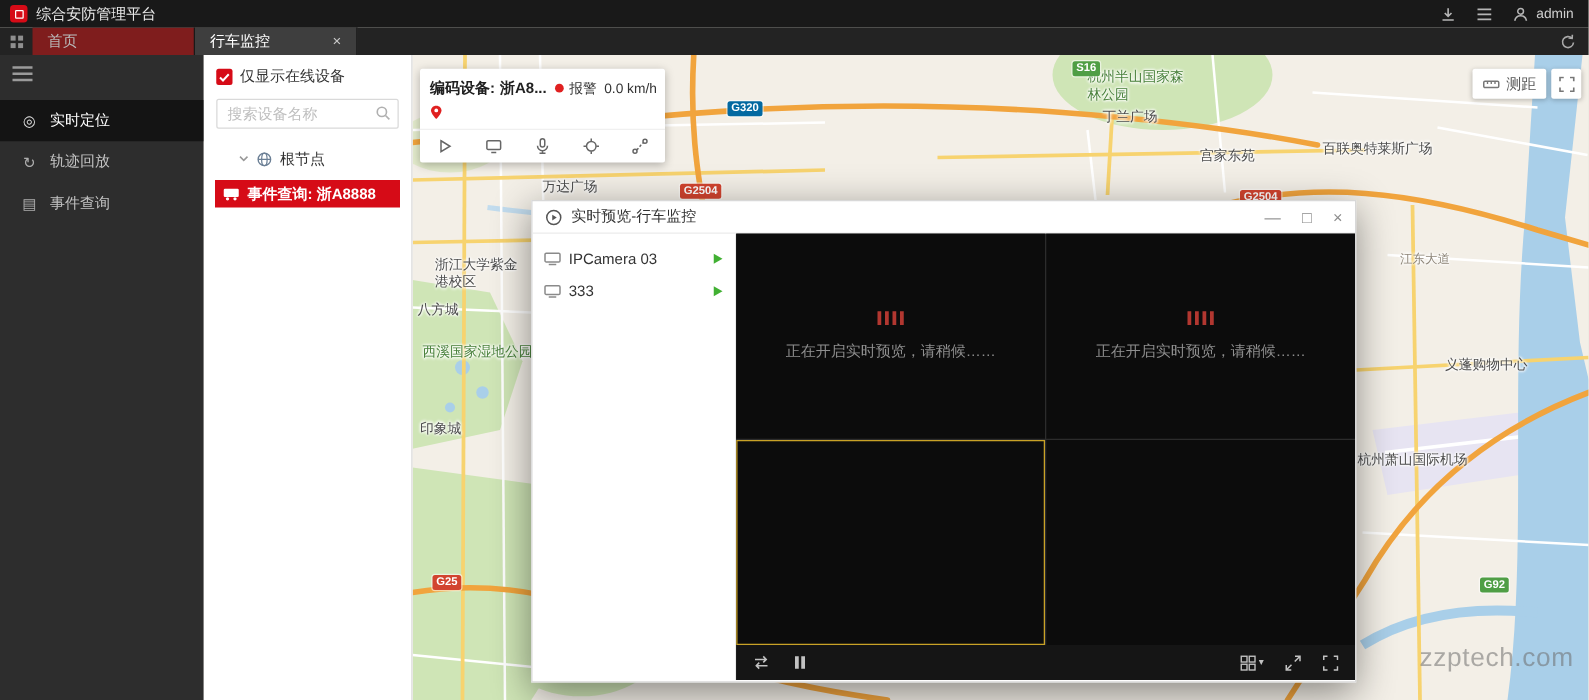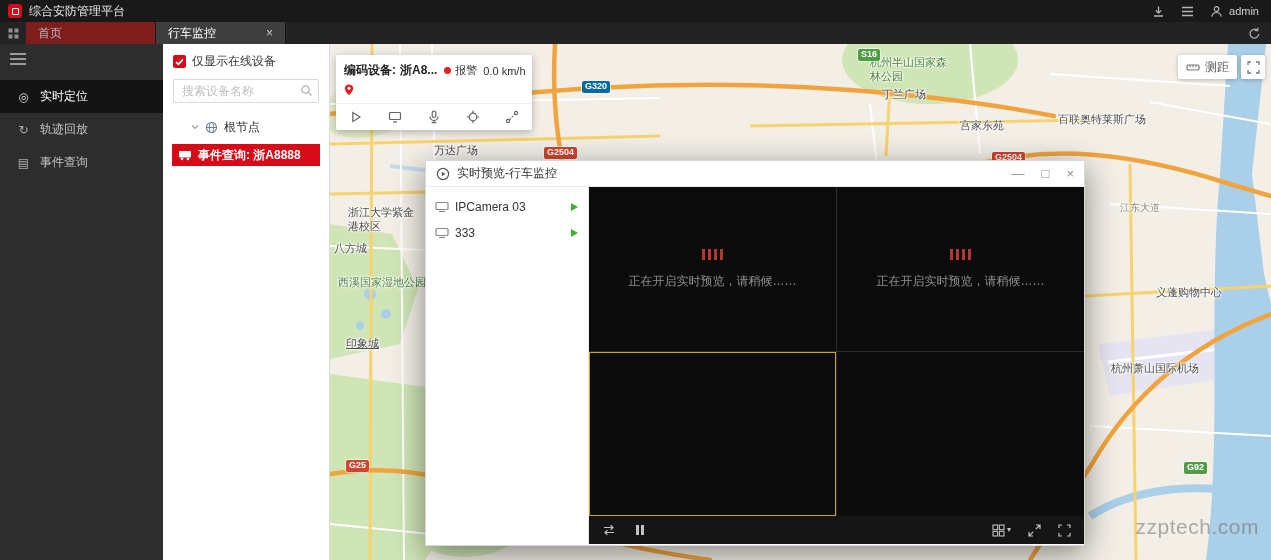--- a/index.html
+++ b/index.html
@@ -266,24 +266,24 @@
 
   <div>
       <span class="map-label poi" style="left: 104px; top: 100px;">万达广场</span>
       <span class="map-label park" style="left: 540px; top: 12px; width: 80px; white-space: normal;">杭州半山国家森林公园</span>
       <span class="map-label poi" style="left: 552px; top: 44px;">丁兰广场</span>
       <span class="map-label poi" style="left: 582px; top: 75px; margin-left: 48px;">宫家东苑</span>
       <span class="map-label poi" style="left: 728px; top: 69px;">百联奥特莱斯广场</span>
       <span class="map-label poi" style="left: 18px; top: 162px; width: 66px; white-space: normal;">浙江大学紫金港校区</span>
       <span class="map-label poi" style="left: 4px; top: 198px;">八方城</span>
       <span class="map-label park" style="left: 8px; top: 232px;">西溪国家湿地公园</span>
-      <span class="map-label poi" style="left: 16px; top: 293px; text-decoration: underline;">印象城</span>
+      <span class="map-label poi" style="left: 6px; top: 293px;">印象城</span>
       <span class="map-label road" style="left: 790px; top: 158px;">江东大道</span>
       <span class="map-label poi" style="left: 826px; top: 242px;">义蓬购物中心</span>
-      <span class="map-label poi" style="left: 781px; top: 318px;">杭州萧山国际机场</span>
+      <span class="map-label poi" style="left: 756px; top: 318px;">杭州萧山国际机场</span>
       <span class="road-badge" style="left: 528px; top: 5px; background: rgb(79, 158, 69);">S16</span>
       <span class="road-badge" style="left: 252px; top: 37px; background: #0369a1;">G320</span>
       <span class="road-badge" style="left: 214px; top: 103px; background: rgb(210, 68, 47);">G2504</span>
       <span class="road-badge" style="left: 662px; top: 108px; background: rgb(210, 68, 47);">G2504</span>
       <span class="road-badge" style="left: 16px; top: 416px; background: rgb(210, 68, 47);">G25</span>
       <span class="road-badge" style="left: 854px; top: 418px; background: rgb(79, 158, 69);">G92</span>
     </div>
 
   <div class="map-ctl measure-btn">
     <span class="ico">

